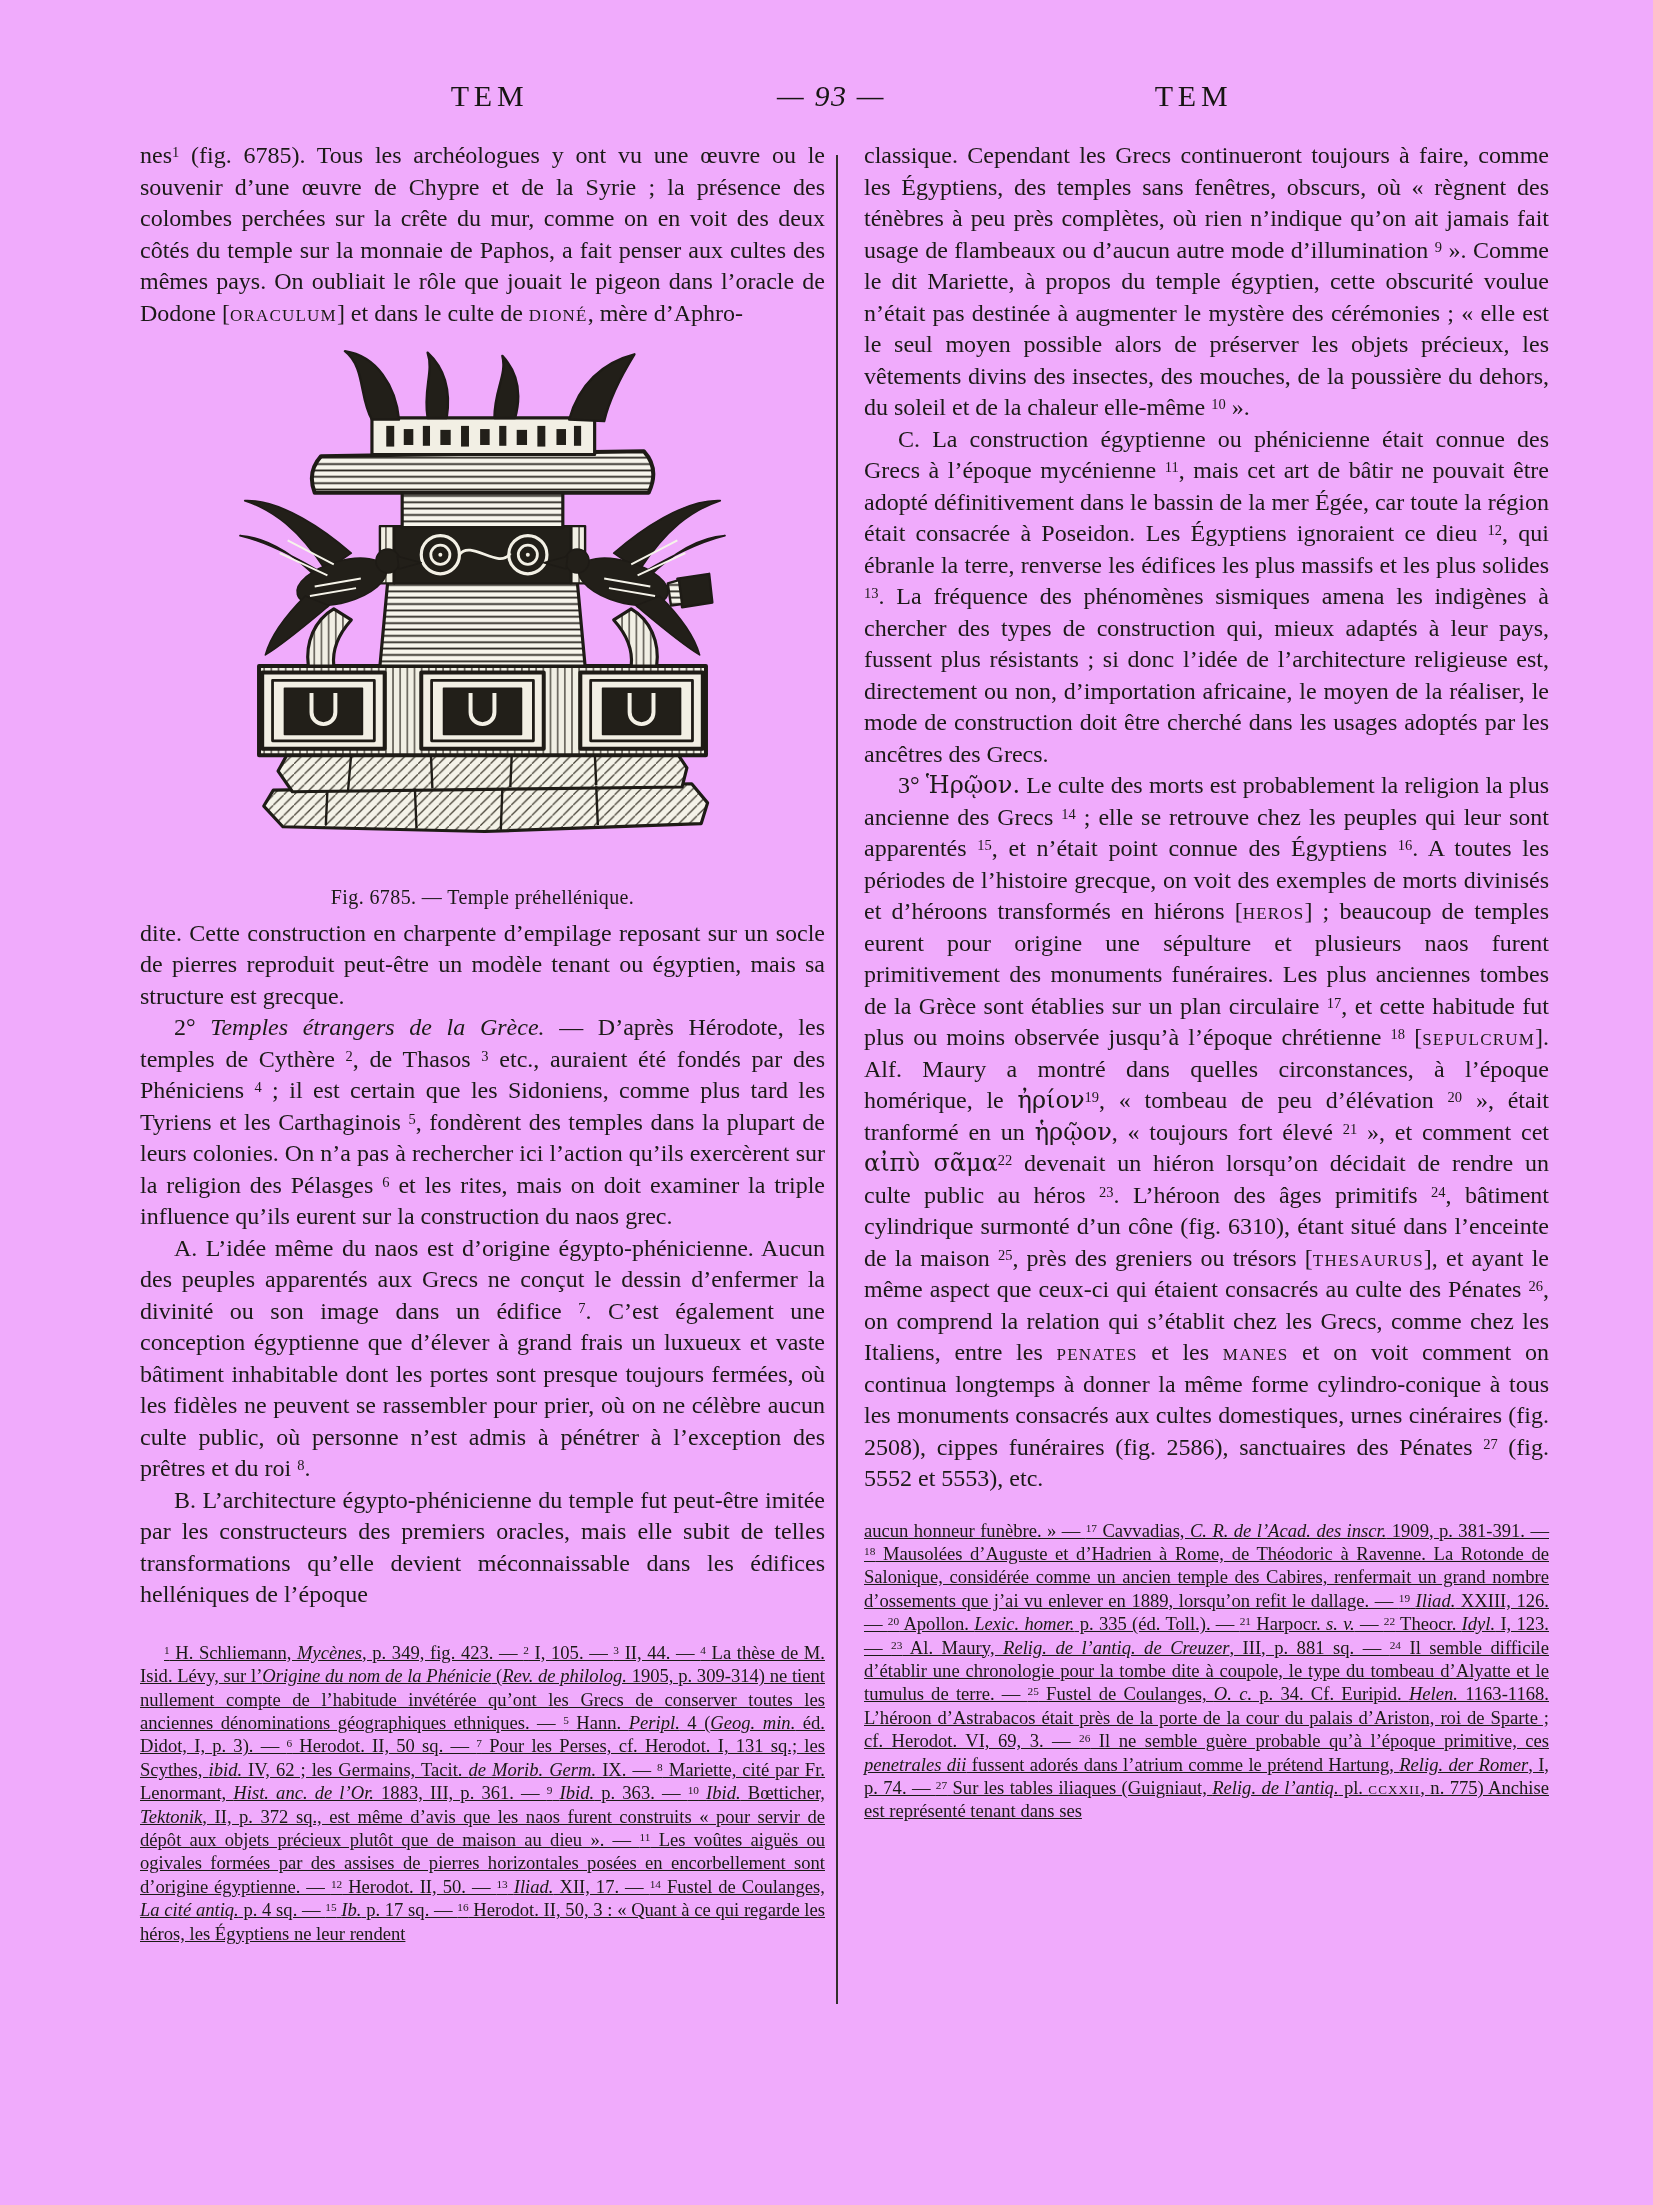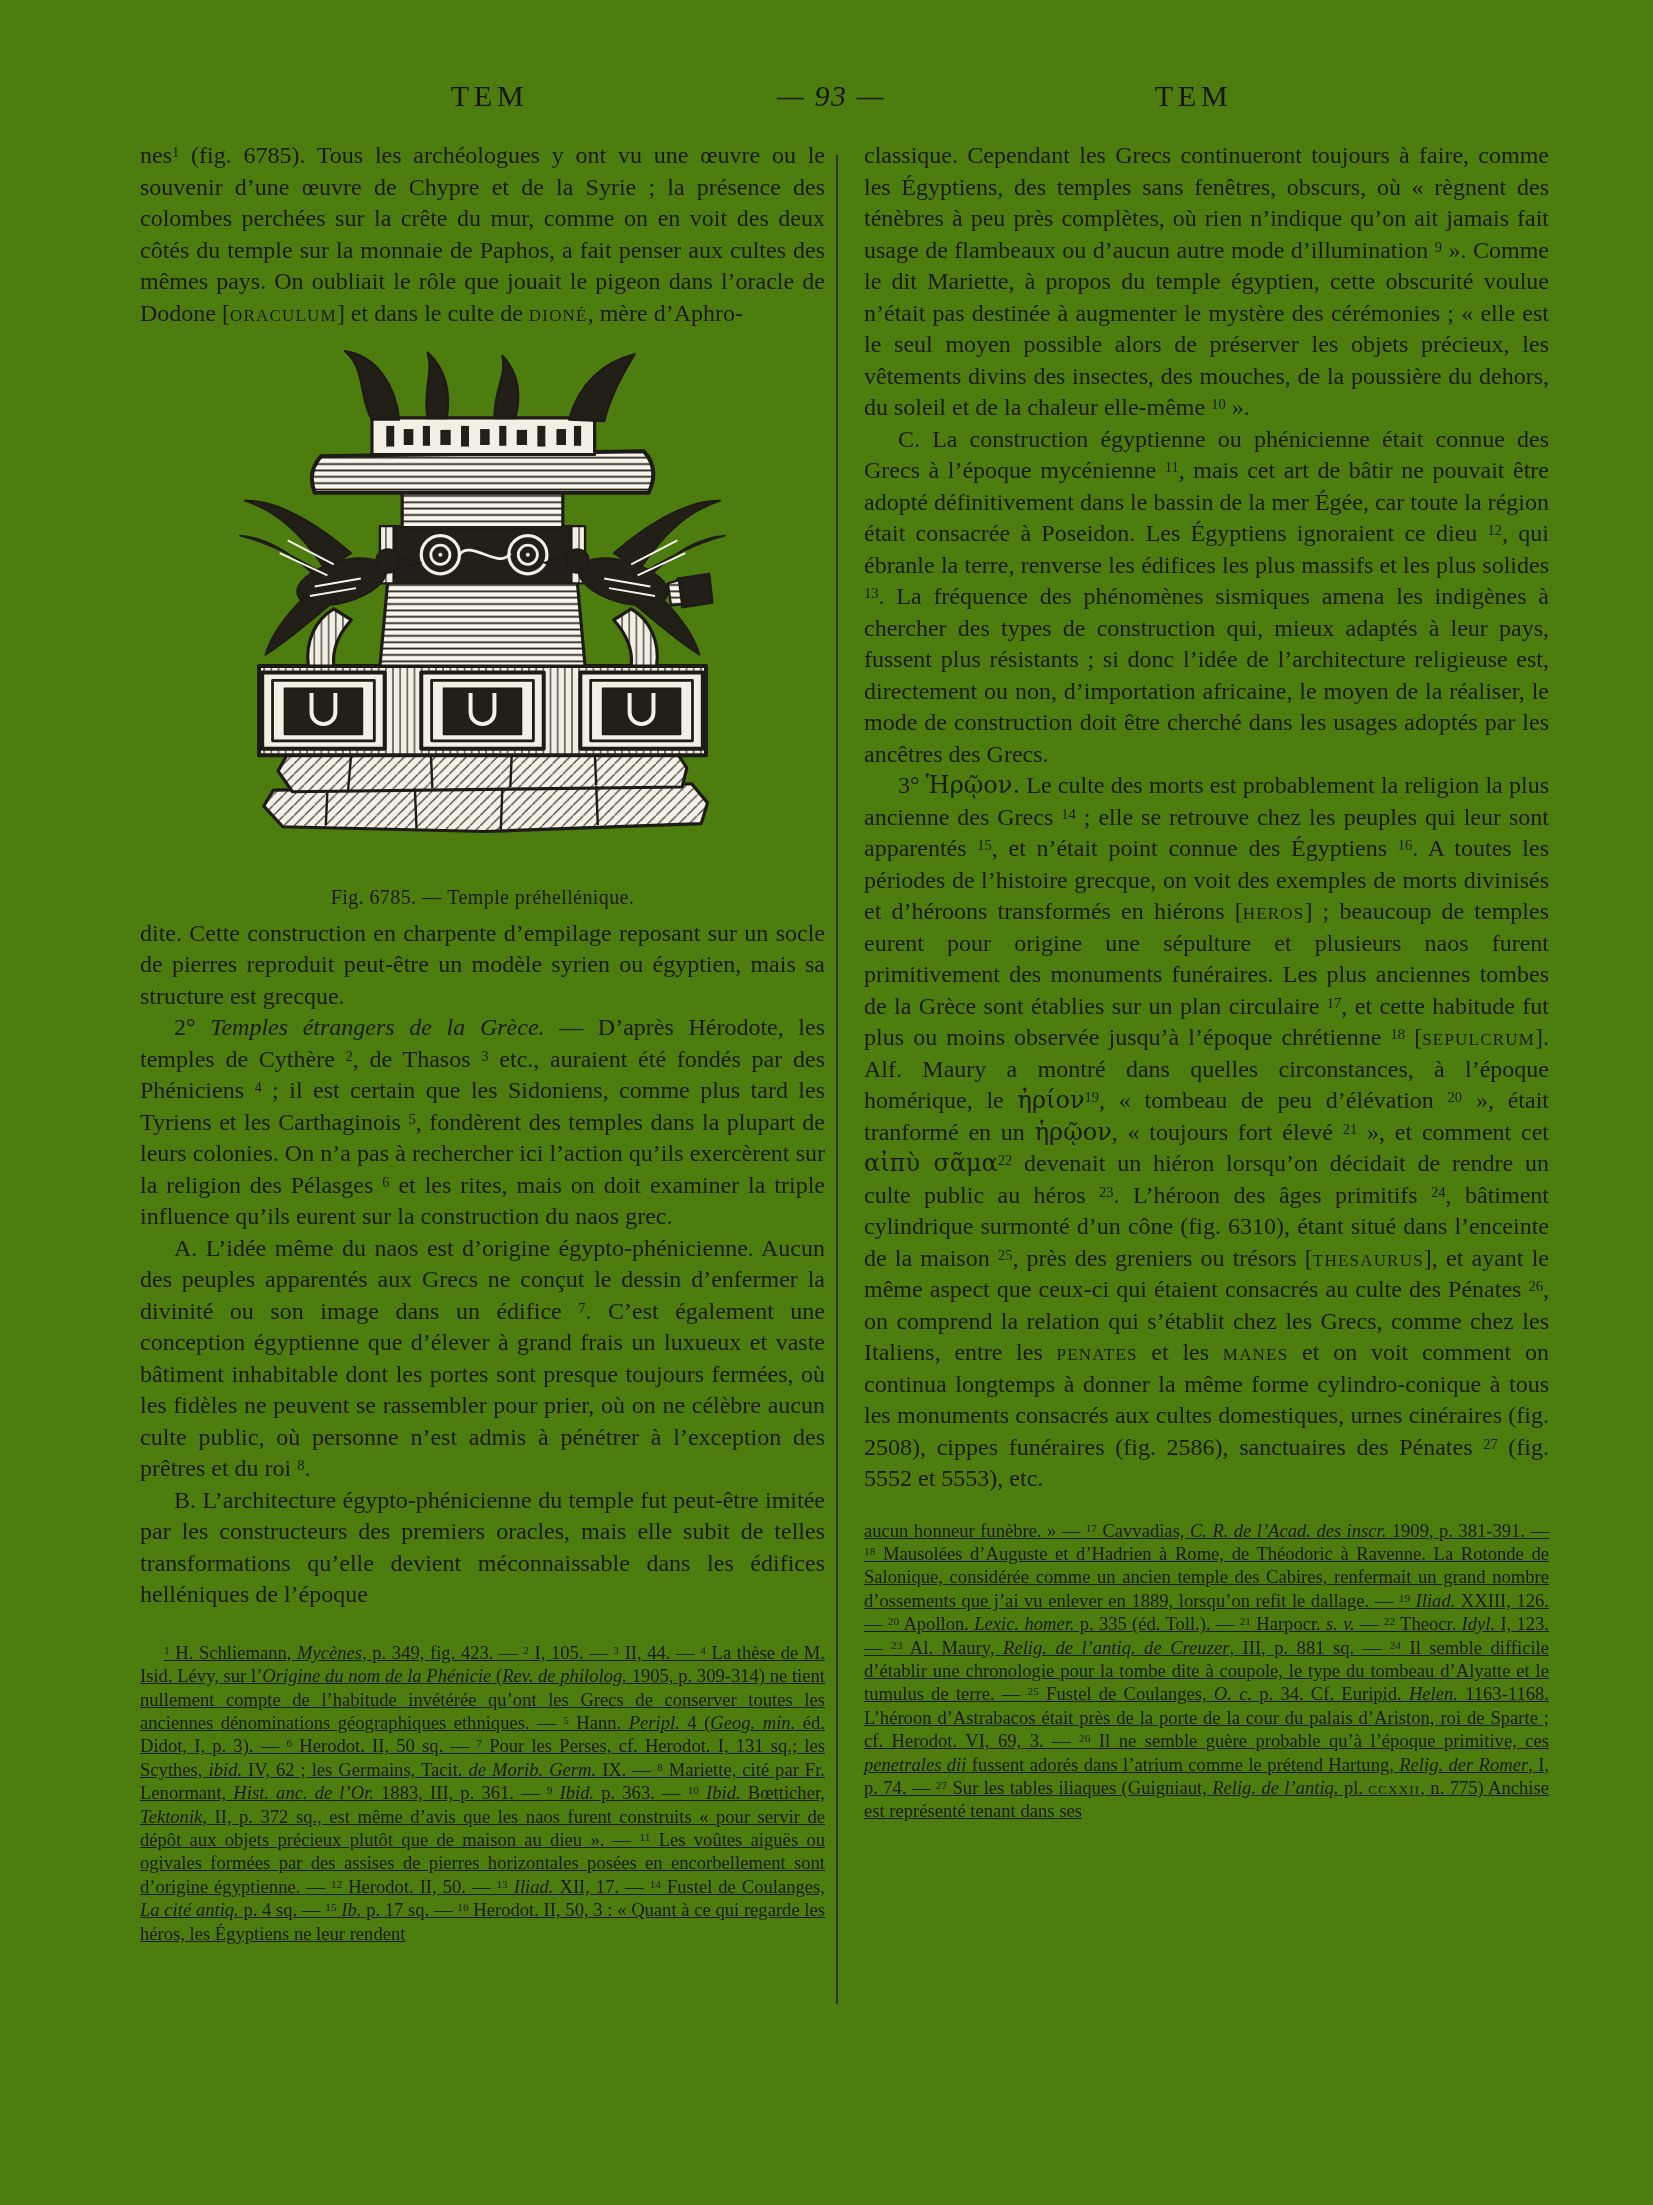--- a/index.html
+++ b/index.html
@@ -1,19 +1,19 @@
 <!DOCTYPE html>
 <html lang="fr" style="font-size:13px"><head>
 <meta charset="utf-8">
 <style>
   html,body{margin:0;padding:0;background:#fcfbf6;}
   .page{
     position:relative;
     width:1654px;height:2205px;
-    background:#4d7c0f;
+    background:#f0abfc;
     font-family:"Liberation Serif","DejaVu Serif",serif;
     color:#1b1a17;
     overflow:hidden;
   }
   .running-head{
     position:absolute;top:79px;
     font-size:30px;letter-spacing:4.8px;
     color:#171613;
   }
   #rh-left{left:417px;width:145px;text-align:center;}
@@ -167,21 +167,21 @@
 
             <path d="M560 300 L600 294 L604 330 L566 336 Z" fill="#221f19" stroke-width="3"></path>
             <path d="M548 306 L562 302 L566 332 L552 334 Z" fill="url(#ph)" stroke-width="3"></path>
           </g>
         </svg>
       </div>
       <figcaption class="fig-caption">Fig. 6785. — Temple préhellénique.</figcaption>
     </figure>
 
     <div>
-        <p class="para">dite. Cette construction en charpente d’empilage reposant sur un socle de pierres reproduit peut-être un modèle syrien ou égyptien, mais sa structure est grecque.</p>
+        <p class="para">dite. Cette construction en charpente d’empilage reposant sur un socle de pierres reproduit peut-être un modèle tenant ou égyptien, mais sa structure est grecque.</p>
         <p class="para indent">2° <i>Temples étrangers de la Grèce.</i> — D’après Hérodote, les temples de Cythère <sup>2</sup>, de Thasos <sup>3</sup> etc., auraient été fondés par des Phéniciens <sup>4</sup> ; il est certain que les Sidoniens, comme plus tard les Tyriens et les Carthaginois <sup>5</sup>, fondèrent des temples dans la plupart de leurs colonies. On n’a pas à rechercher ici l’action qu’ils exercèrent sur la religion des Pélasges <sup>6</sup> et les rites, mais on doit examiner la triple influence qu’ils eurent sur la construction du naos grec.</p>
         <p class="para indent">A. L’idée même du naos est d’origine égypto-phénicienne. Aucun des peuples apparentés aux Grecs ne conçut le dessin d’enfermer la divinité ou son image dans un édifice <sup>7</sup>. C’est également une conception égyptienne que d’élever à grand frais un luxueux et vaste bâtiment inhabitable dont les portes sont presque toujours fermées, où les fidèles ne peuvent se rassembler pour prier, où on ne célèbre aucun culte public, où personne n’est admis à pénétrer à l’exception des prêtres et du roi <sup>8</sup>.</p>
         <p class="para indent">B. L’architecture égypto-phénicienne du temple fut peut-être imitée par les constructeurs des premiers oracles, mais elle subit de telles transformations qu’elle devient méconnaissable dans les édifices helléniques de l’époque</p>
       </div>
     <div class="footnotes indent-first"><sup>1</sup> H. Schliemann, <i>Mycènes</i>, p. 349, fig. 423. — <sup>2</sup> I, 105. — <sup>3</sup> II, 44. — <sup>4</sup> La thèse de M. Isid. Lévy, sur l’<i>Origine du nom de la Phénicie</i> (<i>Rev. de philolog.</i> 1905, p. 309-314) ne tient nullement compte de l’habitude invétérée qu’ont les Grecs de conserver toutes les anciennes dénominations géographiques ethniques. — <sup>5</sup> Hann. <i>Peripl.</i> 4 (<i>Geog. min.</i> éd. Didot, I, p. 3). — <sup>6</sup> Herodot. II, 50 sq. — <sup>7</sup> Pour les Perses, cf. Herodot. I, 131 sq.; les Scythes, <i>ibid.</i> IV, 62 ; les Germains, Tacit. <i>de Morib. Germ.</i> IX. — <sup>8</sup> Mariette, cité par Fr. Lenormant, <i>Hist. anc. de l’Or.</i> 1883, III, p. 361. — <sup>9</sup> <i>Ibid.</i> p. 363. — <sup>10</sup> <i>Ibid.</i> Bœtticher, <i>Tektonik</i>, II, p. 372 sq., est même d’avis que les naos furent construits « pour servir de dépôt aux objets précieux plutôt que de maison au dieu ». — <sup>11</sup> Les voûtes aiguës ou ogivales formées par des assises de pierres horizontales posées en encorbellement sont d’origine égyptienne. — <sup>12</sup> Herodot. II, 50. — <sup>13</sup> <i>Iliad.</i> XII, 17. — <sup>14</sup> Fustel de Coulanges, <i>La cité antiq.</i> p. 4 sq. — <sup>15</sup> <i>Ib.</i> p. 17 sq. — <sup>16</sup> Herodot. II, 50, 3 : « Quant à ce qui regarde les héros, les Égyptiens ne leur rendent</div>
   </div>
 
   <div class="column" id="col-right">
     <div>
         <p class="para">classique. Cependant les Grecs continueront toujours à faire, comme les Égyptiens, des temples sans fenêtres, obscurs, où « règnent des ténèbres à peu près complètes, où rien n’indique qu’on ait jamais fait usage de flambeaux ou d’aucun autre mode d’illumination <sup>9</sup> ». Comme le dit Mariette, à propos du temple égyptien, cette obscurité voulue n’était pas destinée à augmenter le mystère des cérémonies ; « elle est le seul moyen possible alors de préserver les objets précieux, les vêtements divins des insectes, des mouches, de la poussière du dehors, du soleil et de la chaleur elle-même <sup>10</sup> ».</p>

